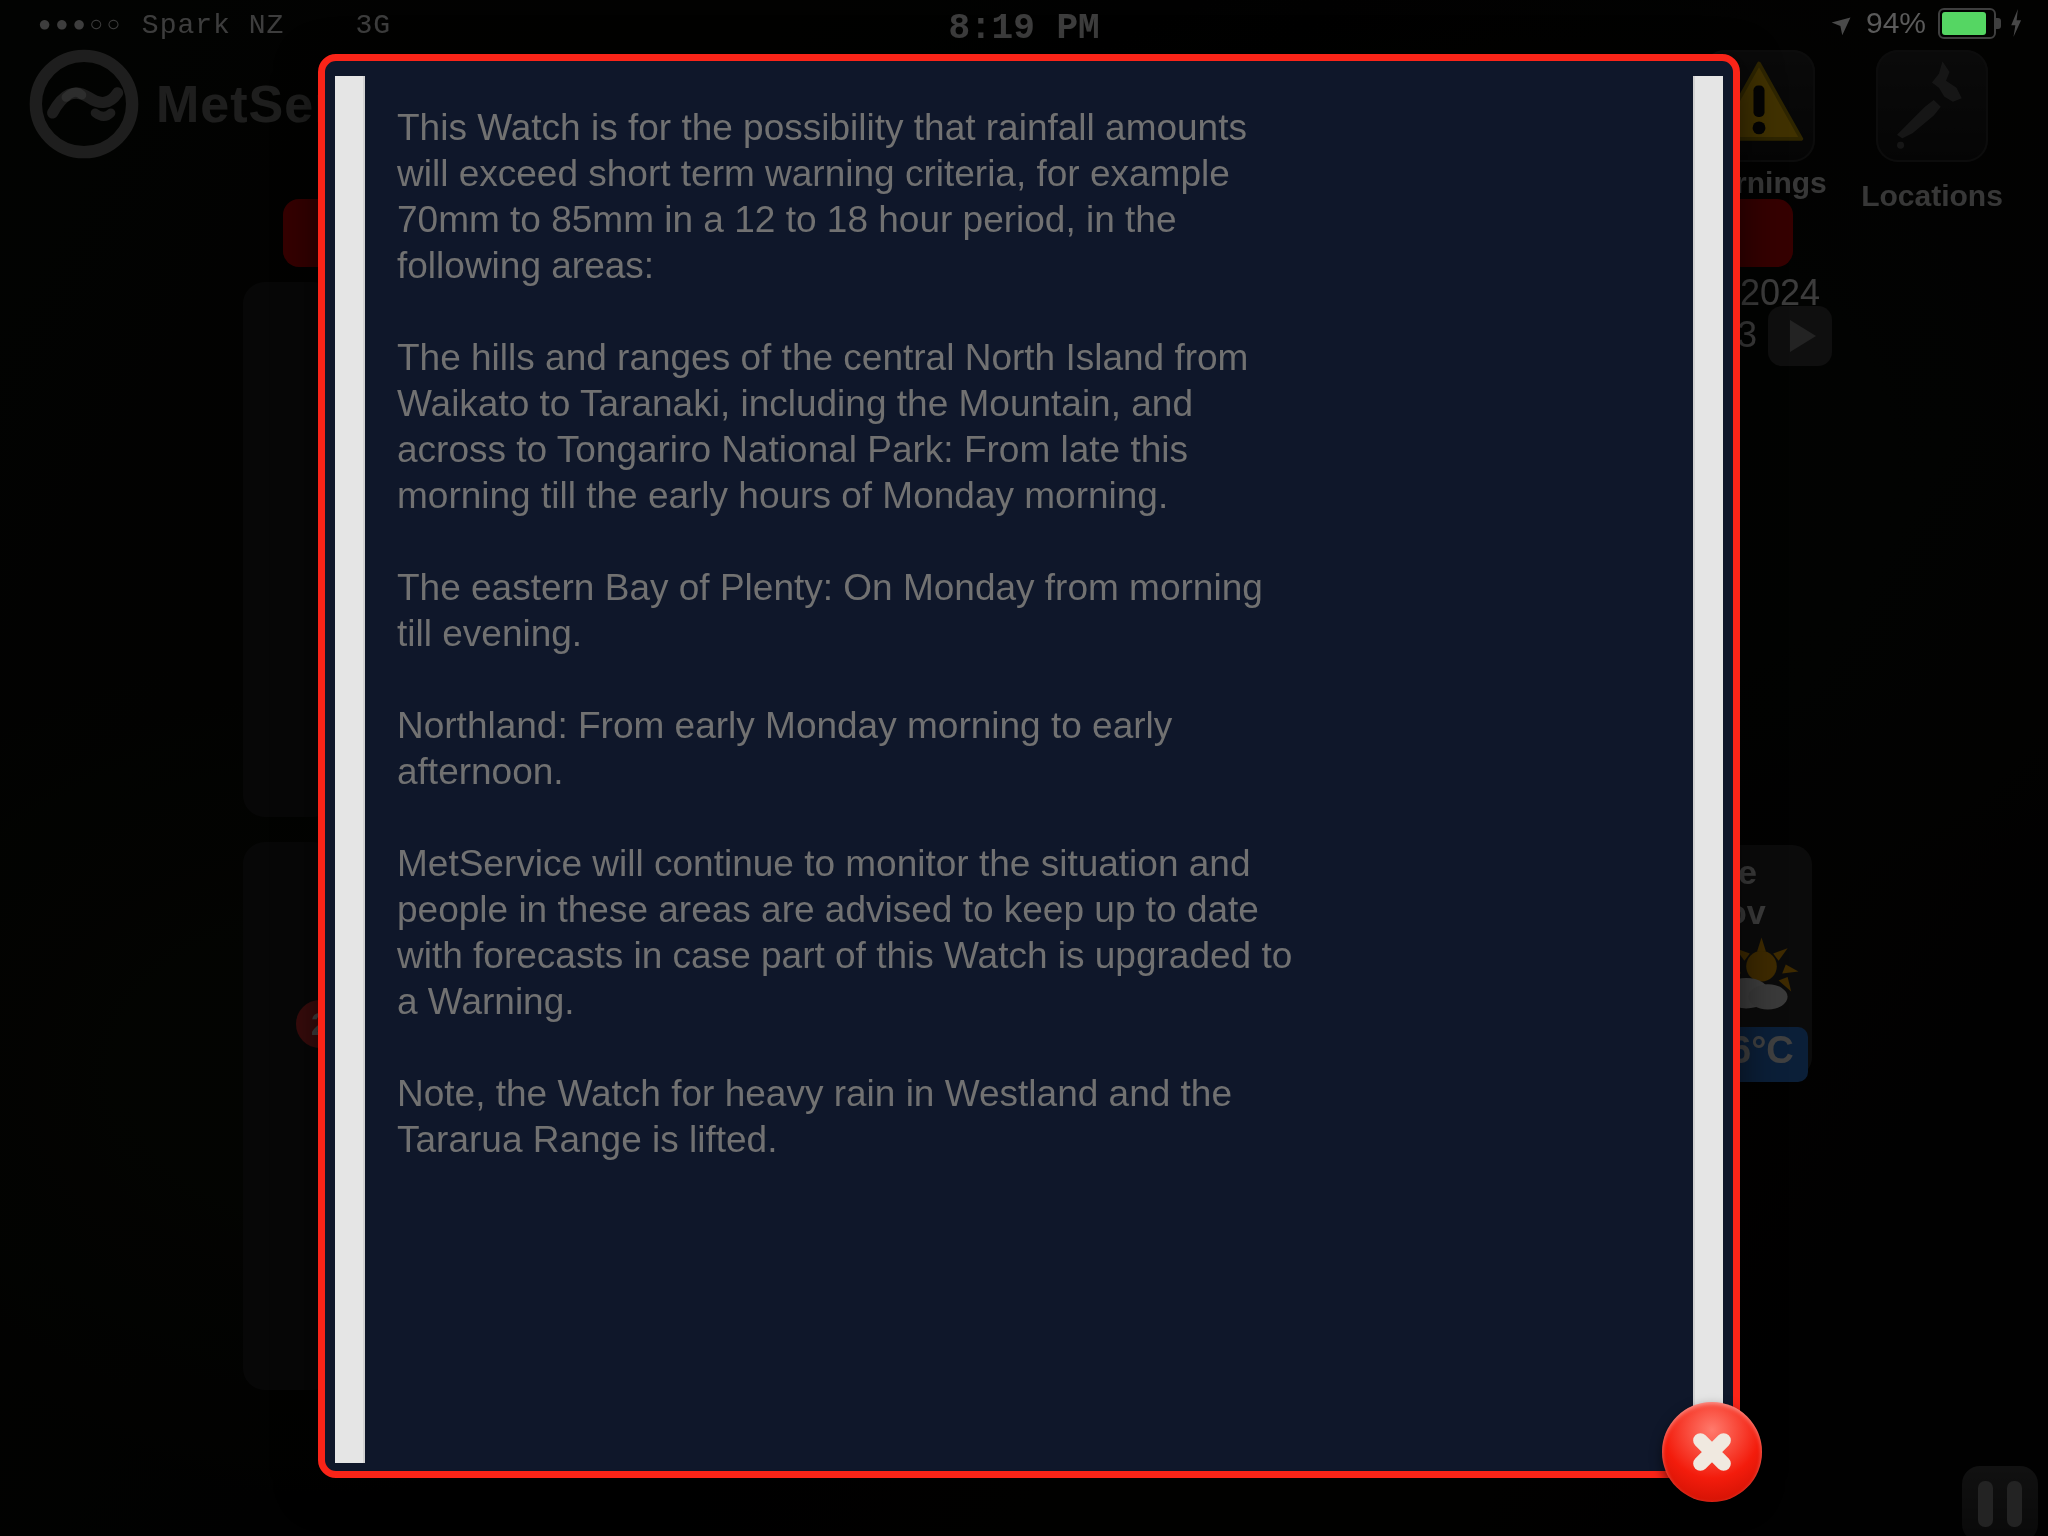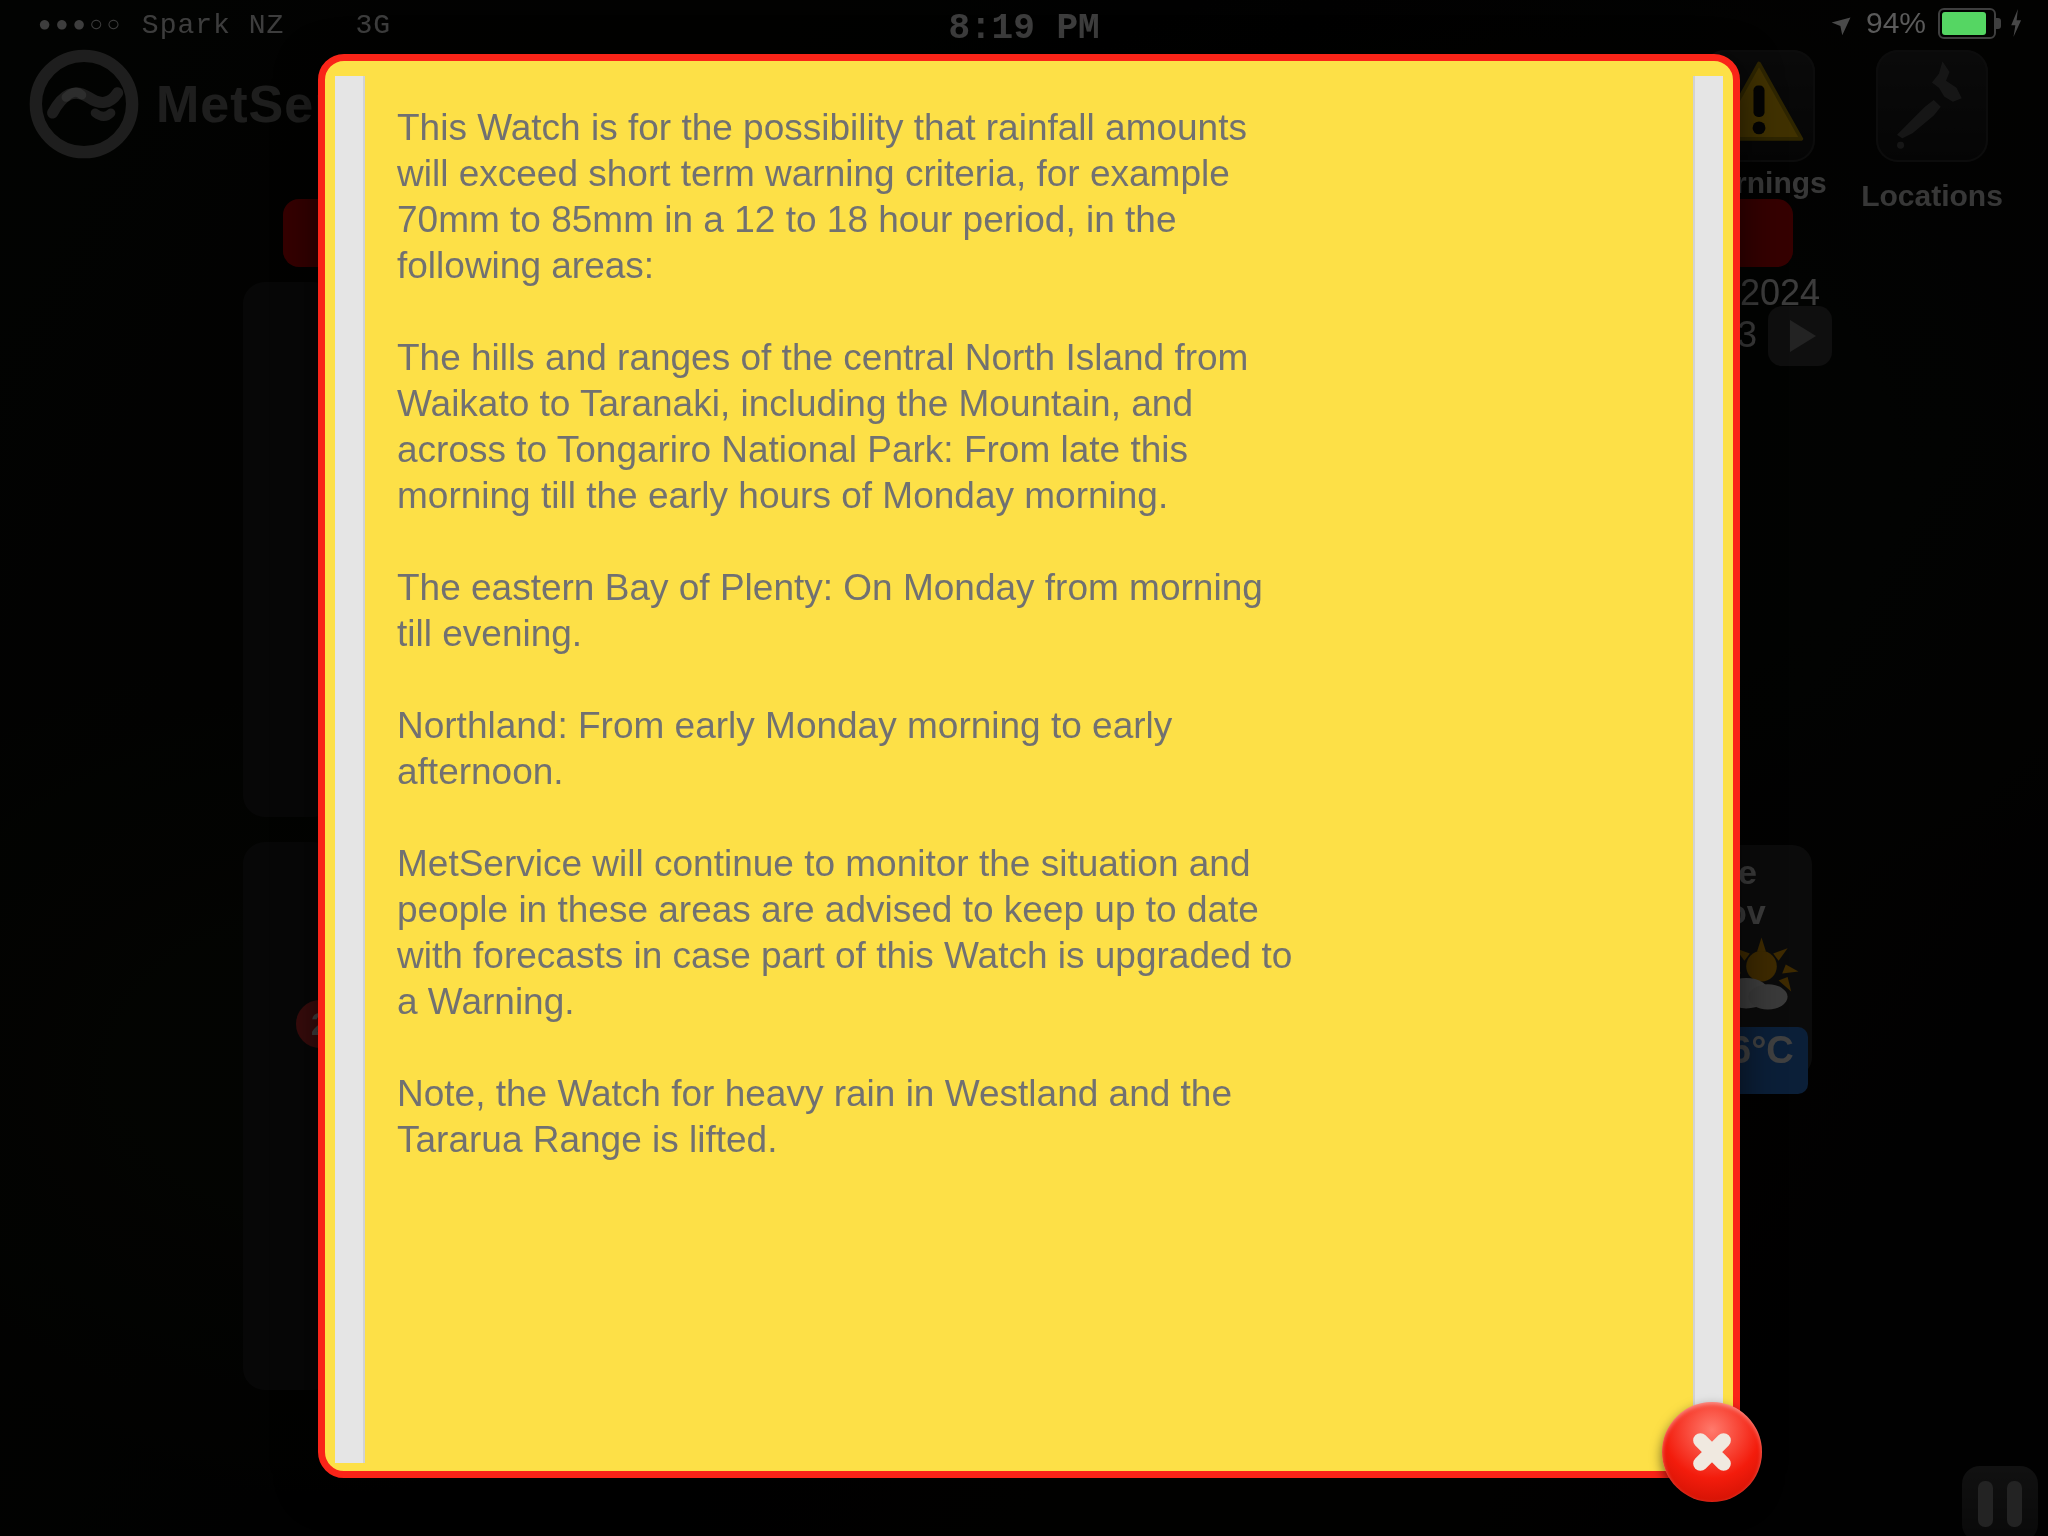--- a/index.html
+++ b/index.html
@@ -34,38 +34,38 @@
   .play-btn{position:absolute;left:1768px;top:306px;width:64px;height:60px;border-radius:14px;
     background:#3c3c3c;display:flex;align-items:center;justify-content:center;}
   .play-tri{width:0;height:0;border-left:26px solid #8a8a8a;border-top:16px solid transparent;border-bottom:16px solid transparent;margin-left:6px;}
   .side-tile{position:absolute;background:#1f1f1f;border-radius:22px;}
   .badge{position:absolute;left:296px;top:1000px;width:48px;height:48px;border-radius:50%;
     background:#e23030;color:#fff;font-size:32px;font-weight:700;display:flex;align-items:center;justify-content:center;}
   .weather-tile{position:absolute;left:1480px;top:845px;width:332px;height:232px;border-radius:20px;background:#2f2f2f;}
   .wt-t1{position:absolute;left:258px;top:8px;font-size:34px;font-weight:700;color:#ededed;}
   .wt-t2{position:absolute;left:246px;top:48px;font-size:34px;font-weight:700;color:#ededed;}
   .wt-icon{position:absolute;left:232px;top:86px;width:90px;height:92px;}
-  .wt-temp{position:absolute;left:236px;top:182px;padding:2px 14px 22px 14px;border-radius:10px;
+  .wt-temp{position:absolute;left:236px;top:182px;padding:2px 14px 10px 14px;border-radius:10px;
     background:#2f7de0;color:#fff;font-size:38px;font-weight:700;}
   .pause-btn{position:absolute;left:1962px;top:1466px;width:76px;height:76px;border-radius:18px;
     background:linear-gradient(#454545,#262626);display:flex;gap:14px;align-items:center;justify-content:center;}
   .pause-bar{width:15px;height:46px;border-radius:7px;background:#8a8a8a;}
   
   .dim{position:absolute;inset:0;background:rgba(0,0,0,0.75);}
   
   .sb-right{position:absolute;right:24px;top:6px;height:34px;display:flex;align-items:center;gap:12px;z-index:40;}
   .loc-arrow{color:#4a4a4a;font-size:26px;transform:rotate(-40deg);}
   .sb-batt-pct{color:#5a5a5a;font-size:30px;}
   .batt{position:relative;width:54px;height:27px;border:2px solid #3f3f3f;border-radius:6px;}
   .batt-fill{position:absolute;left:2px;top:2px;bottom:2px;width:44px;border-radius:3px;background:#55d663;}
   .batt-cap{position:absolute;right:-7px;top:8px;width:5px;height:11px;border-radius:0 3px 3px 0;background:#3f3f3f;}
   .bolt{width:16px;height:28px;background:#474747;clip-path:polygon(62% 0,20% 58%,46% 58%,34% 100%,82% 40%,54% 40%);}
   
   .modal{position:absolute;left:318px;top:54px;width:1408px;height:1410px;z-index:50;
-    background:#fde047;border:7px solid #fa2418;border-radius:26px;
+    background:#0f172a;border:7px solid #fa2418;border-radius:18px;
     box-shadow:0 10px 40px rgba(0,0,0,.6);}
   .scroll-strip{position:absolute;top:15px;bottom:8px;width:28px;background:#e5e5e5;}
   .strip-left{left:10px;border-right:2px solid #d2d2d2;}
   .strip-right{right:10px;border-left:2px solid #d2d2d2;}
   .modal-body{position:absolute;left:72px;top:44px;right:64px;bottom:20px;overflow:hidden;
     color:#717171;font-size:37px;line-height:46px;}
   .modal-body p{margin:0 0 46px 0;white-space:pre-line;}
   .close-btn{position:absolute;left:1662px;top:1402px;width:100px;height:100px;border-radius:50%;z-index:60;
     background:radial-gradient(circle at 50% 28%, #ff7a6c 0%, #f31c0c 55%, #c20d00 100%);
     box-shadow:0 5px 12px rgba(0,0,0,.55), inset 0 2px 4px rgba(255,255,255,.45);

